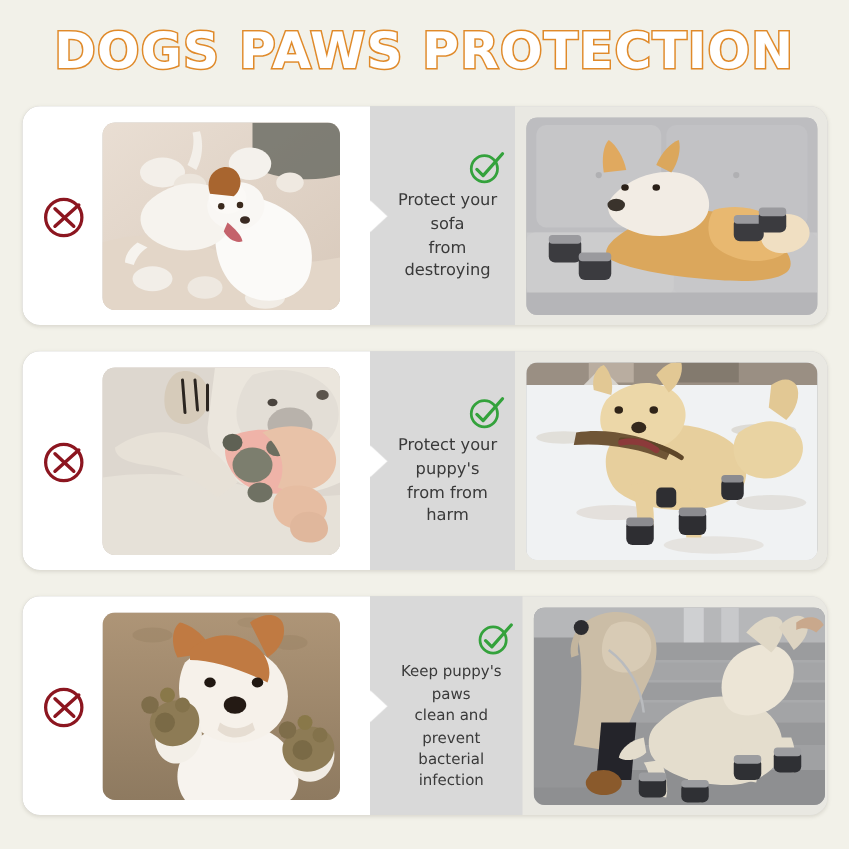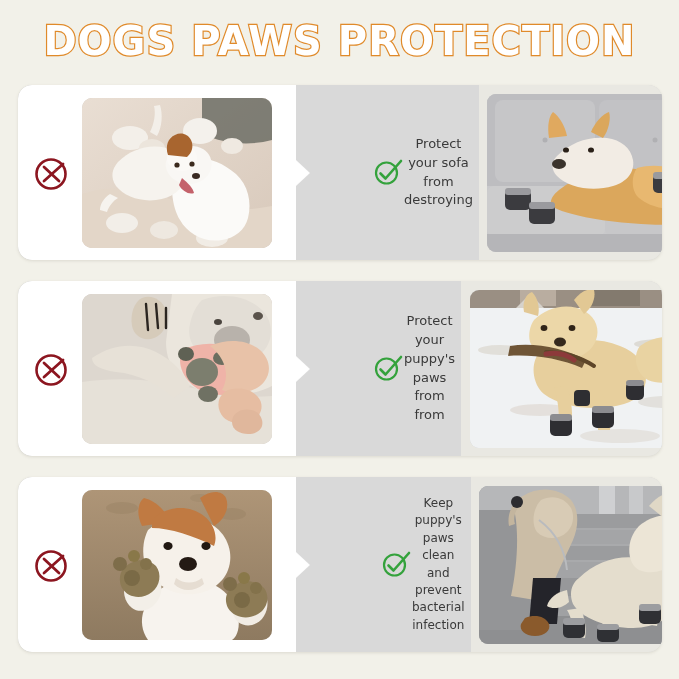--- a/index.html
+++ b/index.html
@@ -66,21 +66,21 @@
     flex:0 0 190px;
     background:#cfc7bd;
   }
   .photo svg{display:block;width:190px;height:150px;}
 
   
   .text-pane{
     position:relative;
     flex:1 1 auto;
     background:#d9d9d9;
-    display:flex;flex-direction:row;
+    display:flex;flex-direction:column;
     align-items:center;justify-content:center;
     padding:0 6px 0 14px;
   }
   .arrow{
     position:absolute;left:-1px;top:50%;
     transform:translateY(-50%);
     width:0;height:0;
     border-top:13px solid transparent;
     border-bottom:13px solid transparent;
     border-left:14px solid #ffffff;
@@ -254,21 +254,21 @@
 
     <div class="text-pane">
       <div class="arrow"></div>
       <div class="check-icon">
         <svg viewBox="0 0 32 32" width="32" height="32">
           <circle cx="14.5" cy="17" r="10.5" fill="none" stroke="#34a23c" stroke-width="2.2"></circle>
           <path d="M8.5 17.5l5 5L29 5" fill="none" stroke="#34a23c" stroke-width="2.6" stroke-linecap="round" stroke-linejoin="round"></path>
         </svg>
       </div>
       <div class="caption">Protect your puppy's
-paws from from</div>
+from from harm</div>
     </div>
 
     <div class="right-pane">
       <div class="right-photo">
         <svg viewBox="0 0 233 158" preserveAspectRatio="none">
           <rect width="233" height="158" fill="#eceef0"></rect>
           <rect width="233" height="18" fill="#9a8f83"></rect>
           <rect x="50" y="0" width="36" height="16" fill="#b9ada0"></rect>
           <rect x="120" y="0" width="50" height="16" fill="#837a6e"></rect>
           <path d="M60 4l14 14H46z" fill="#d6d2cb"></path>

